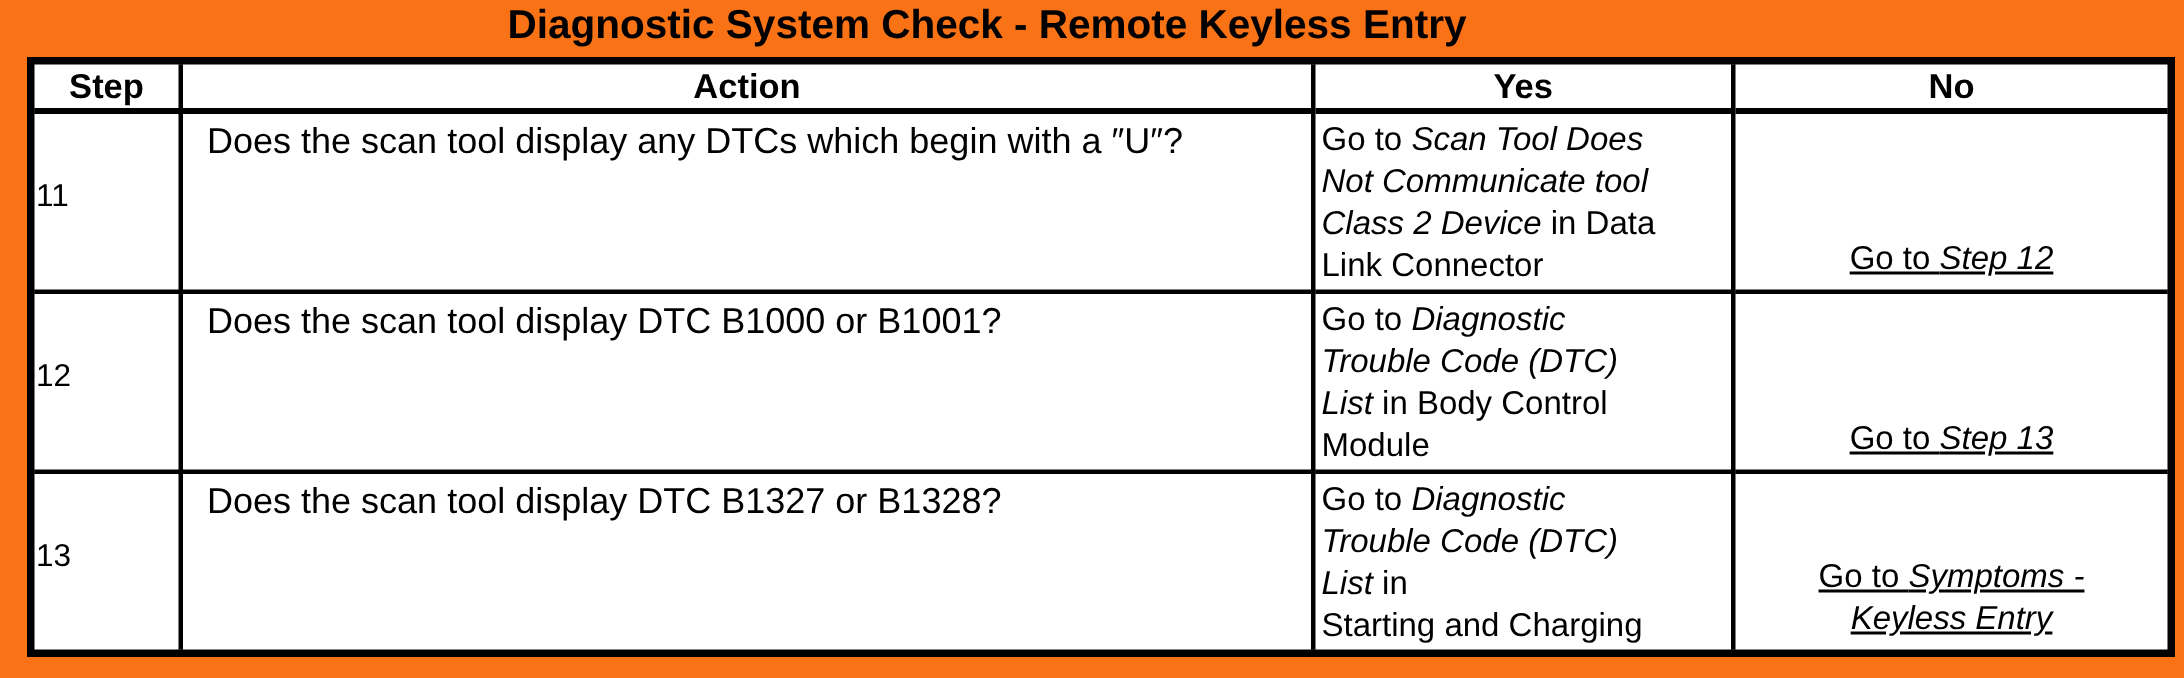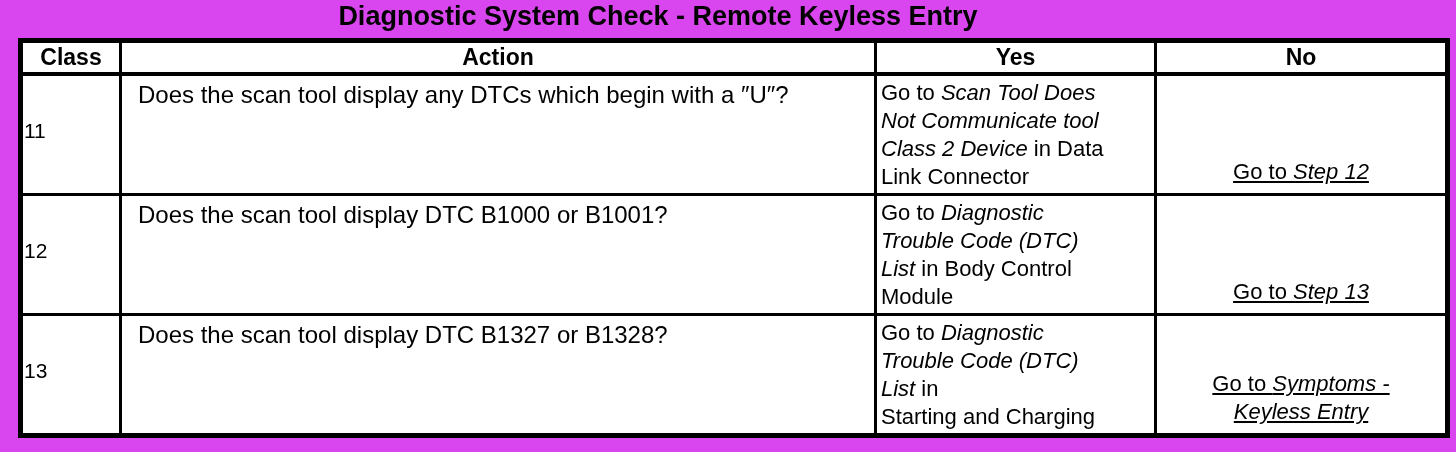--- a/index.html
+++ b/index.html
@@ -9,21 +9,21 @@
     width: 1456px;
     height: 452px;
     font-family: "Liberation Sans", sans-serif;
     color: #000000;
     overflow: hidden;
   }
   .page {
     position: relative;
     width: 1456px;
     height: 452px;
-    background: #d946ef;
+    background: #f97316;
   }
   .doc-title {
     position: absolute;
     top: 1px;
     left: 18px;
     width: 1280px;            
     text-align: center;
     font-size: 27px;
     font-weight: bold;
     letter-spacing: 0px;
@@ -100,21 +100,21 @@
   <div class="table-wrap">
     <table class="diag">
       <colgroup>
         <col class="c-step">
         <col class="c-action">
         <col class="c-yes">
         <col class="c-no">
       </colgroup>
       <thead>
         <tr>
-          <th>Class</th>
+          <th>Step</th>
           <th>Action</th>
           <th>Yes</th>
           <th>No</th>
         </tr>
       </thead>
       <tbody>
           <tr>
             <td class="step">11</td>
             <td class="action">Does the scan tool display any DTCs which begin with a ″U″?</td>
             <td class="yes"><span>Go to </span><span class="it">Scan Tool Does</span><br><span class="it">Not Communicate tool</span><br><span class="it">Class 2 Device</span><span> in Data</span><br><span>Link Connector</span></td>

